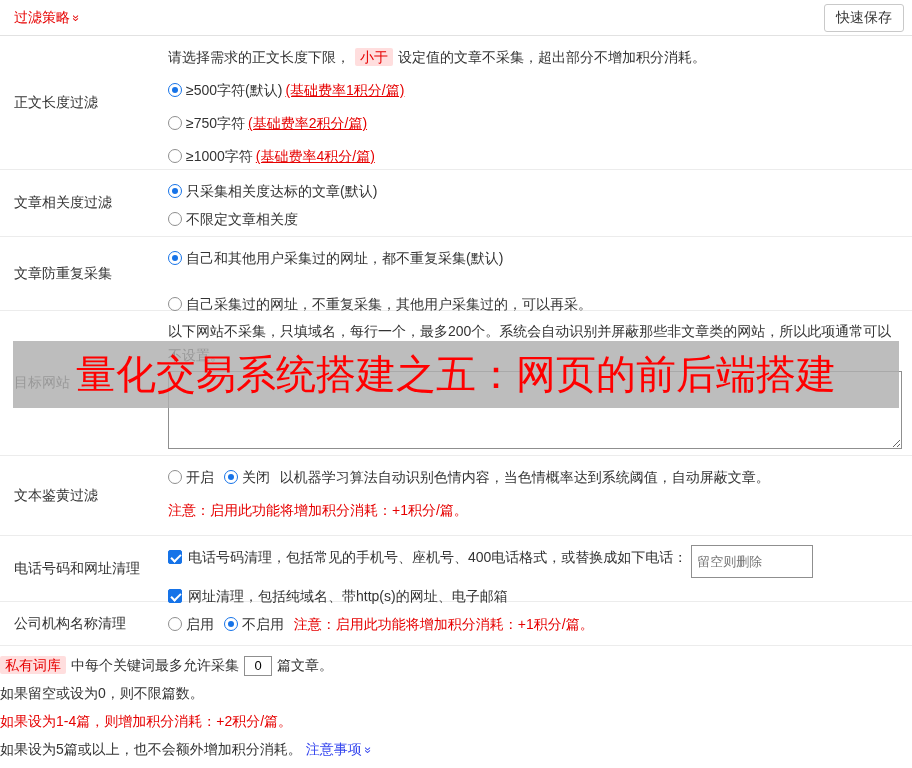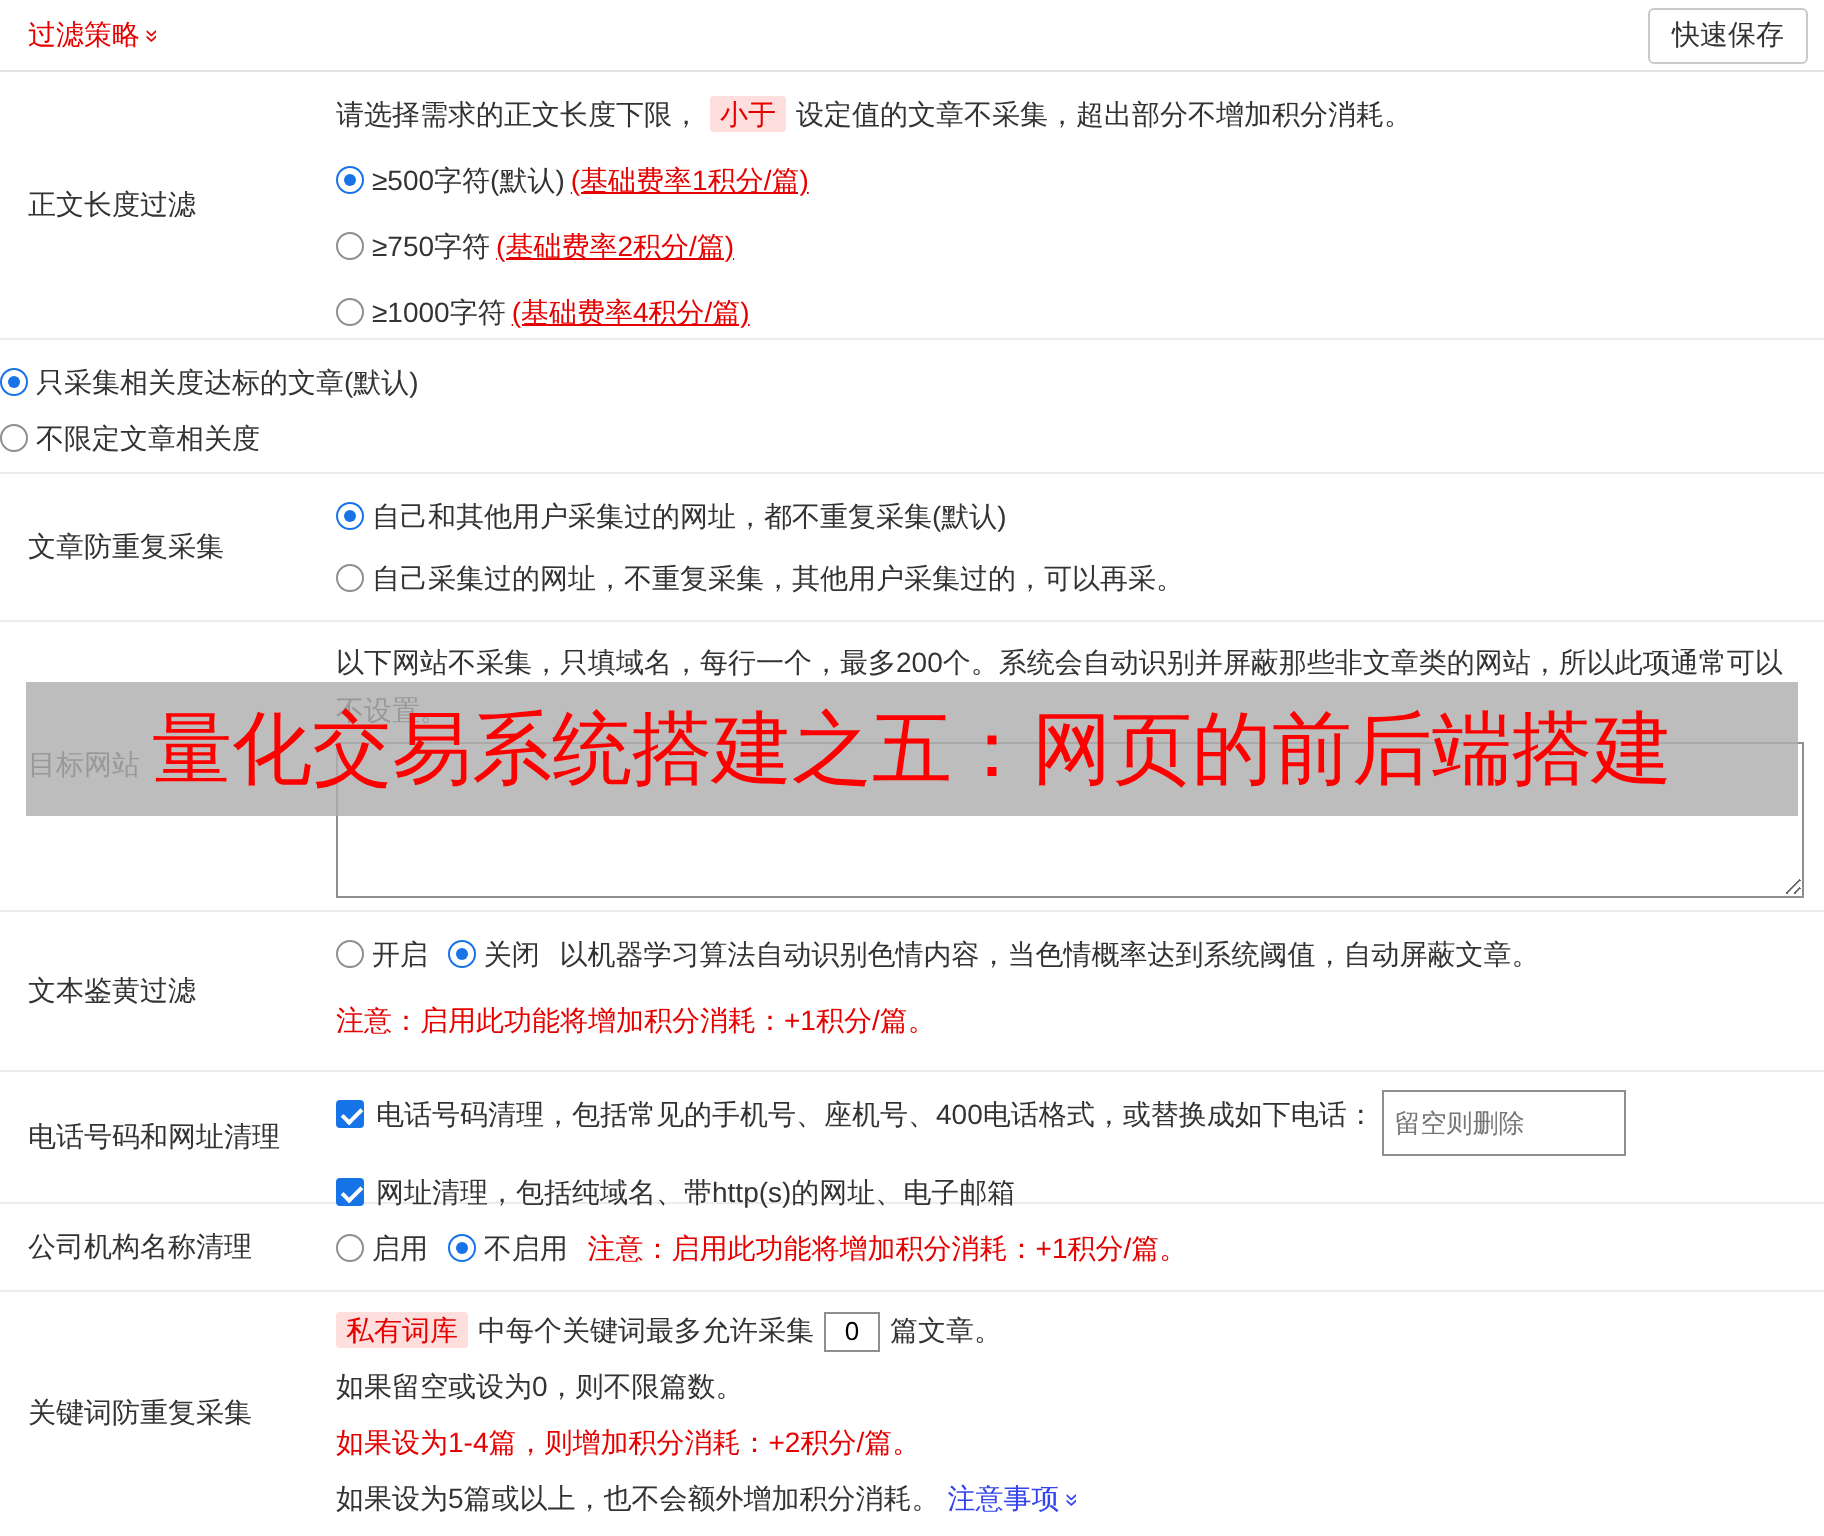--- a/index.html
+++ b/index.html
@@ -22,21 +22,21 @@
   }
   .row { display:flex; border-bottom:1px solid #ececec; }
   .row-label { width:168px; padding-left:14px; display:flex; align-items:center; flex-shrink:0; }
   .row-content { flex:1; padding-right:8px; }
   .line { line-height:22px; }
   .r1 { height:134px; } .r1 .row-content { padding-top:10px; }
   .r1 .option { margin-top:11px; }
   .r2 { height:67px; }  .r2 .row-content { padding-top:10px; }
   .r2 .option + .option { margin-top:6px; }
   .r3 { height:74px; }  .r3 .row-content { padding-top:10px; }
-  .r3 .option + .option { margin-top:9px; }
+  .r3 .option + .option { margin-top:24px; }
   .r4 { height:145px; } .r4 .row-content { padding-top:8px; }
   .r5 { height:80px; }  .r5 .row-content { padding-top:10px; }
   .r6 { height:66px; }  .r6 .row-content { padding-top:9px; }
   .r6 .line + .line { margin-top:7px; }
   .r7 { height:44px; }  .r7 .row-content { padding-top:11px; }
   .r8 { height:123px; } .r8 .row-content { padding-top:8px; }
   .r8 .line + .line { margin-top:6px; }
   .hl { background:#ffdede; color:#e60000; padding:1px 5px; border-radius:2px; margin:0 5px; }
   .red { color:#e60000; }
   .fee { color:#e60000; text-decoration:underline; margin-left:3px; }
@@ -101,20 +101,21 @@
     <div class="line option">
       <span class="radio"></span><span>≥750字符</span><span class="fee">(基础费率2积分/篇)</span>
     </div>
     <div class="line option">
       <span class="radio"></span><span>≥1000字符</span><span class="fee">(基础费率4积分/篇)</span>
     </div>
   </div>
 </div>
 
 <div class="row r2">
+  <div class="row-label">文章相关度过滤</div>
   <div class="row-content">
     <div class="line option">
       <span class="radio on"></span><span>只采集相关度达标的文章(默认)</span>
     </div>
     <div class="line option">
       <span class="radio"></span><span>不限定文章相关度</span>
     </div>
   </div>
 </div>
 
@@ -168,21 +169,20 @@
   <div class="row-content">
     <div class="line">
       <span><span class="radio"></span><span>启用</span></span>
       <span class="gap"><span class="radio on"></span><span>不启用</span></span>
       <span class="gap red">注意：启用此功能将增加积分消耗：+1积分/篇。</span>
     </div>
   </div>
 </div>
 
 <div class="row r8">
-  <div class="row-label">关键词防重复采集</div>
   <div class="row-content">
     <div class="line">
       <span class="hl" style="margin-left:0;">私有词库</span><span>中每个关键词最多允许采集</span><input class="num-input" type="text" value="0" style=""><span>篇文章。</span>
     </div>
     <div class="line">如果留空或设为0，则不限篇数。</div>
     <div class="line red">如果设为1-4篇，则增加积分消耗：+2积分/篇。</div>
     <div class="line">
       <span>如果设为5篇或以上，也不会额外增加积分消耗。</span><span class="link"><span>注意事项</span><span class="arrow-down">»</span></span>
     </div>
   </div>

